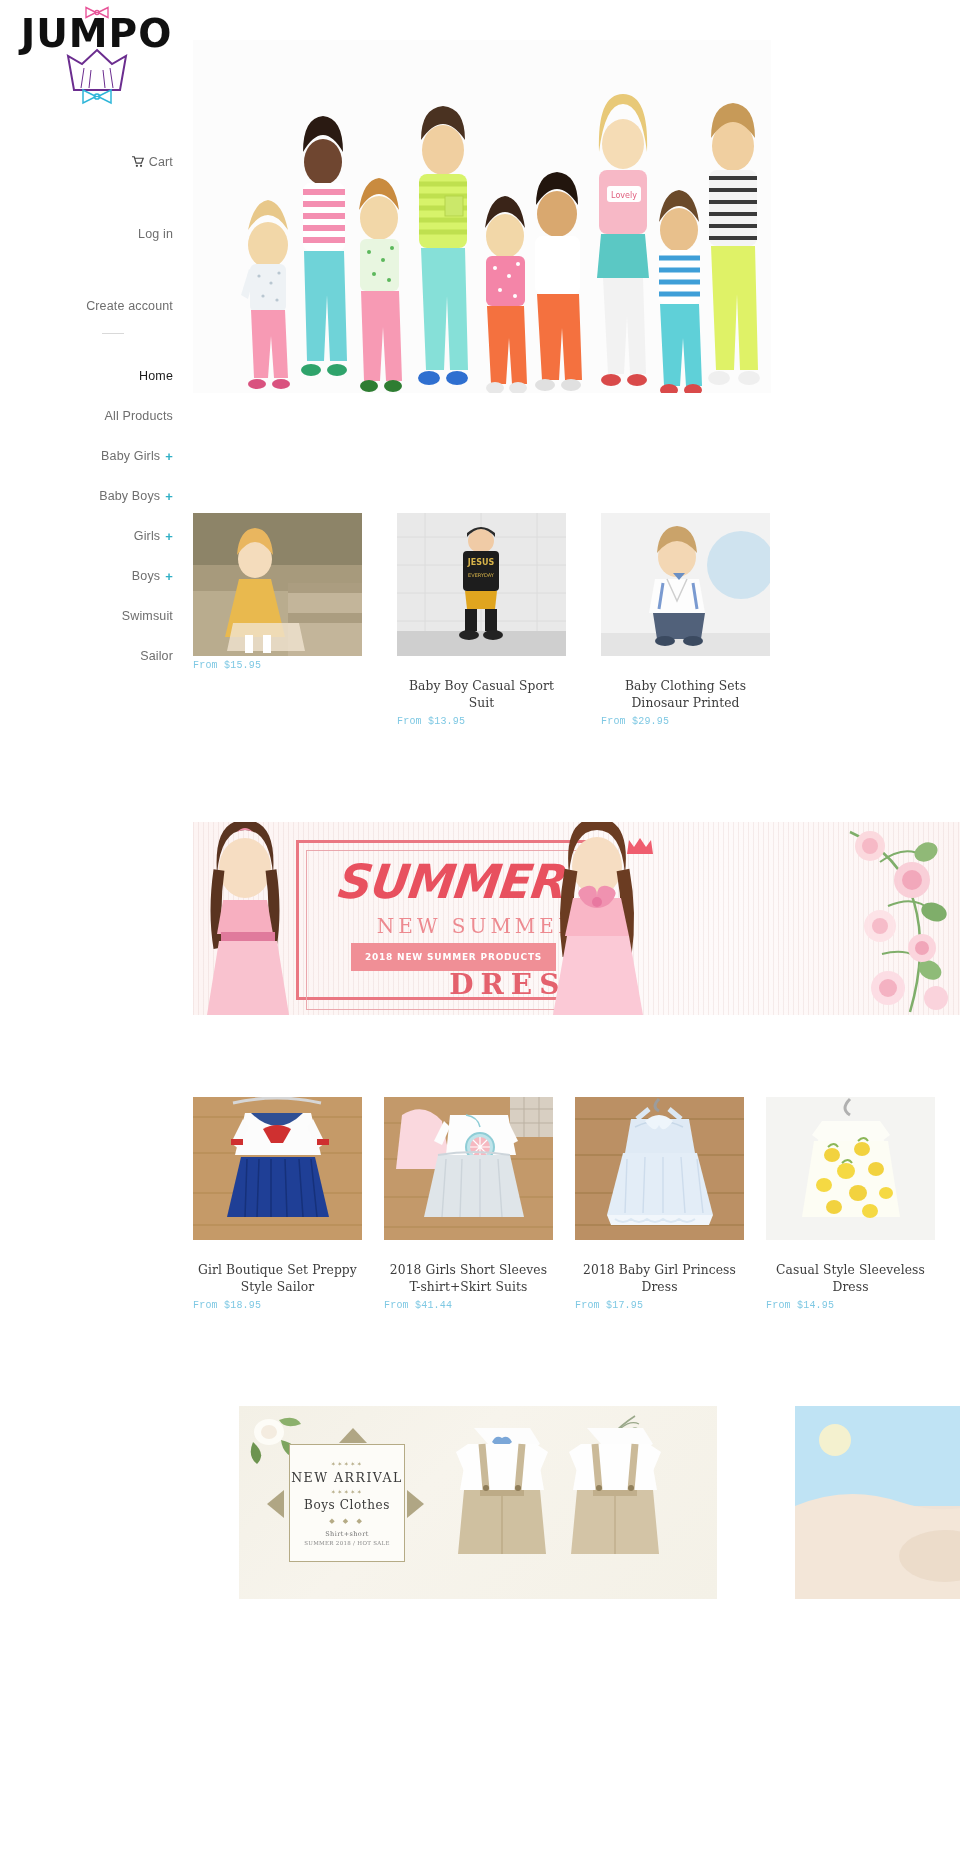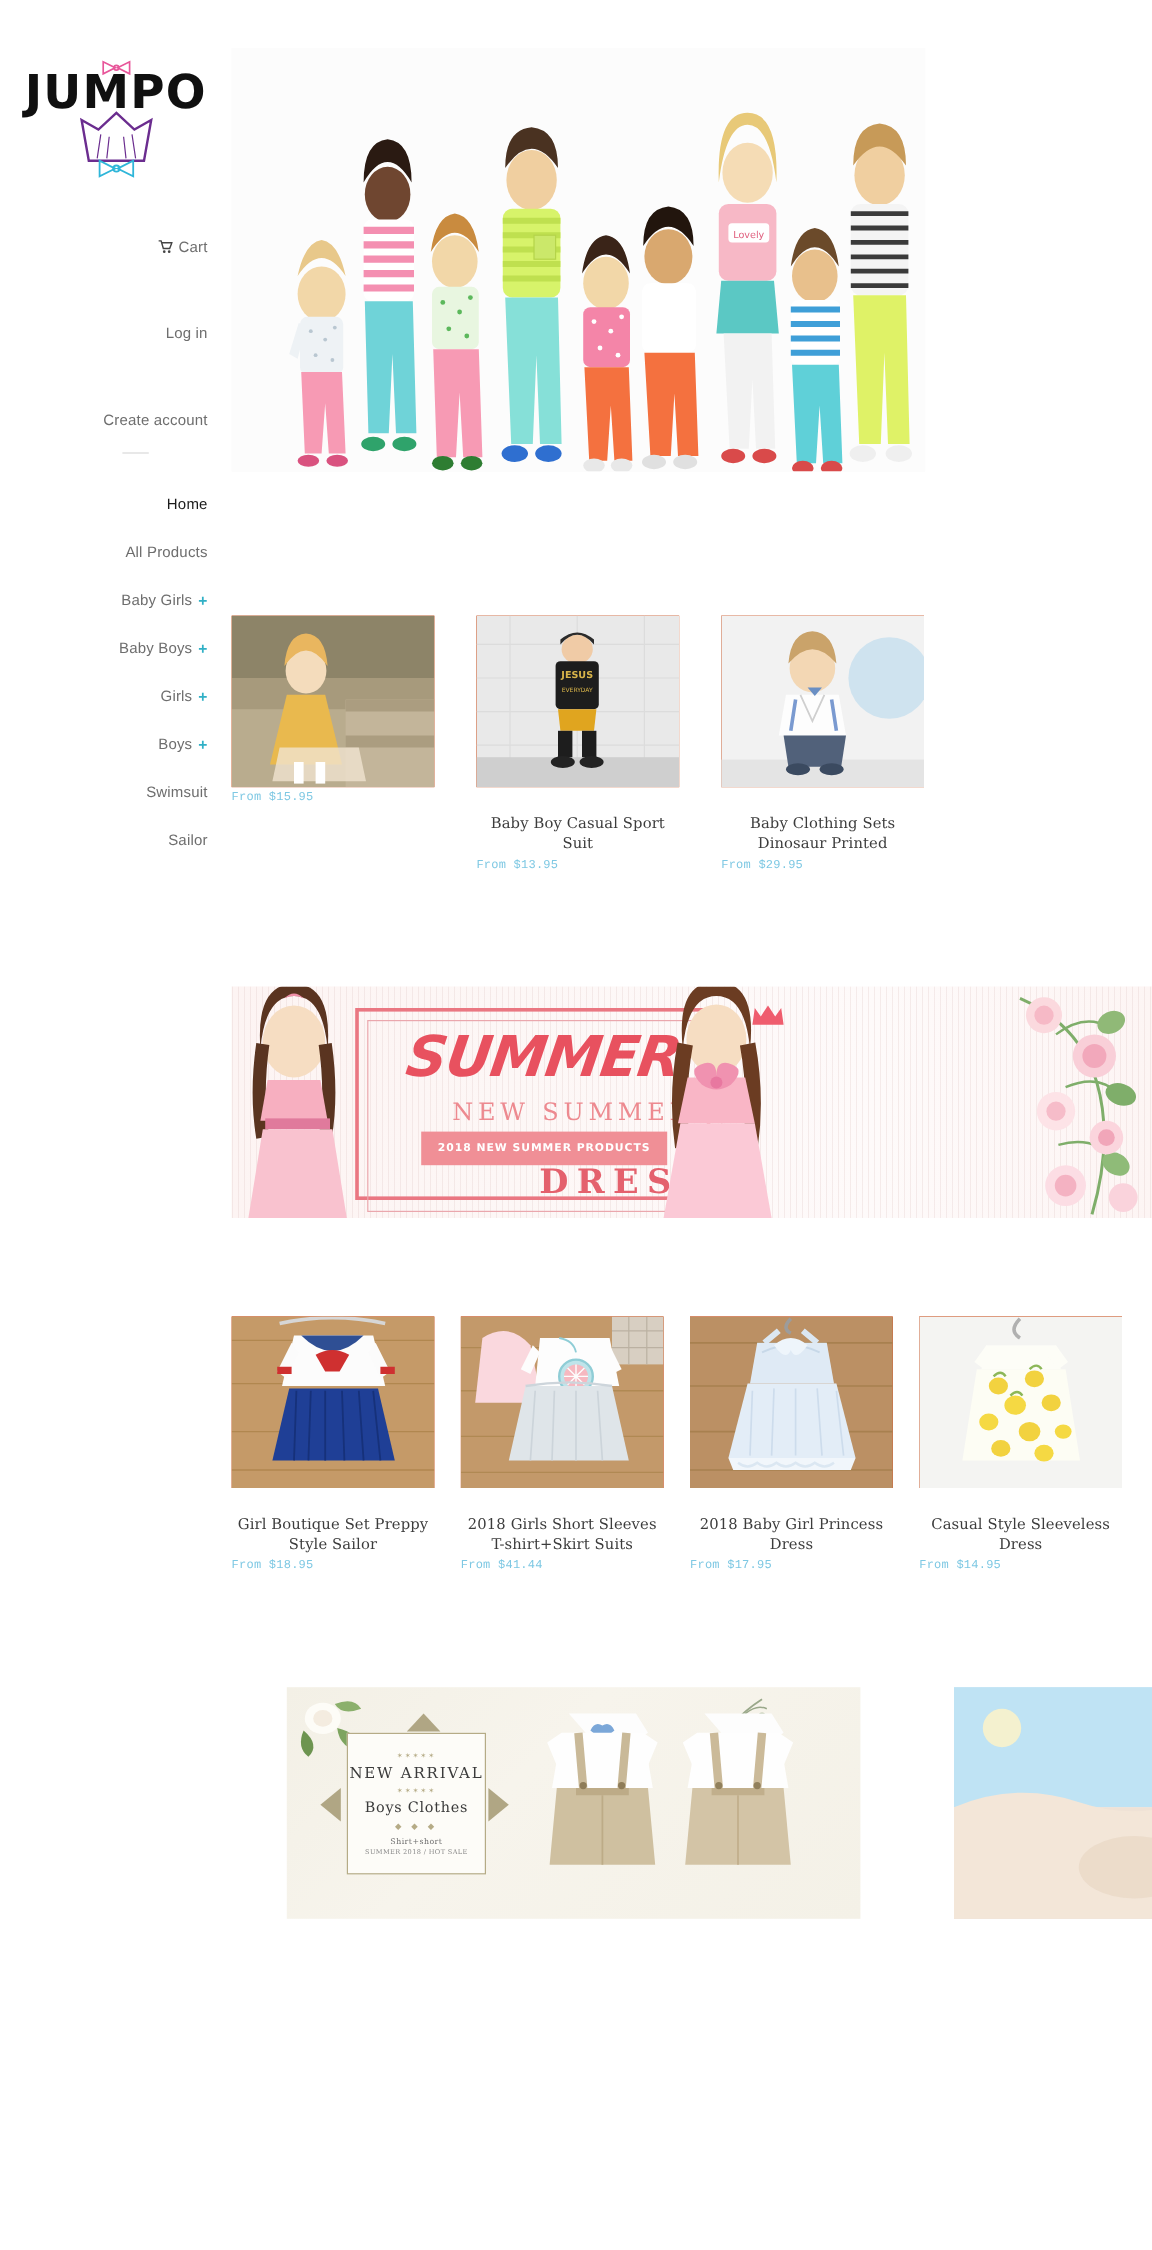--- a/index.html
+++ b/index.html
@@ -7,21 +7,21 @@
     width: 960px; height: 1875px;
     background: #ffffff;
     font-family: "Liberation Sans", sans-serif;
     overflow: hidden;
   }
   .page { position: relative; width: 960px; height: 1875px; background:#fff; }
 
   
   .sidebar {
     position: absolute; left: 0; top: 0; width: 193px; height: 1875px;
-    background: #ffffff; padding-top: 44px;
+    background: #ffffff; 
   }
   .logo { width: 155px; margin: 0 auto; position: relative; height: 104px; }
   .logo-bow-top {
     position:absolute; left:50%; top:6px; transform:translateX(-50%);
     width:26px; height:13px;
   }
   .logo-word {
     position:absolute; left:50%; top:14px; transform:translateX(-50%);
     font-family:"DejaVu Sans", sans-serif; font-weight:700;
     font-size:39px; letter-spacing:1px; color:#101010; line-height:1;
@@ -49,21 +49,21 @@
   .content { position:absolute; left:193px; top:0; width:767px; }
 
   .hero { position:relative; width:578px; height:353px; margin:40px 0 0 0; overflow:hidden; background:#fbfbfb; }
 
   
   .grid3 { display:flex; gap:35px; margin:120px 0 0 0; width:578px; }
   .grid3 .card { width: 169px; }
   .grid4 { display:flex; gap:22px; margin:0; width:765px; }
   .grid4 .card { width: 169px; }
 
-  .card-img { width:100%; height:143px; overflow:hidden; position:relative; background:#c2410c; }
+  .card-img { width:100%; height:143px; overflow:hidden; position:relative; background:#fdba74; }
   .card-title {
     margin-top: 22px; text-align:center;
     font-family:"DejaVu Serif", "Liberation Serif", serif;
     font-size: 12.3px; line-height: 17px; color:#3c3c3c; letter-spacing:.1px;
   }
   .card-price {
     margin-top: 4px; text-align:left; font-size:10px; color:#7ec8e3;
     font-family:Liberation Mono, monospace; letter-spacing:.2px;
   }
 

